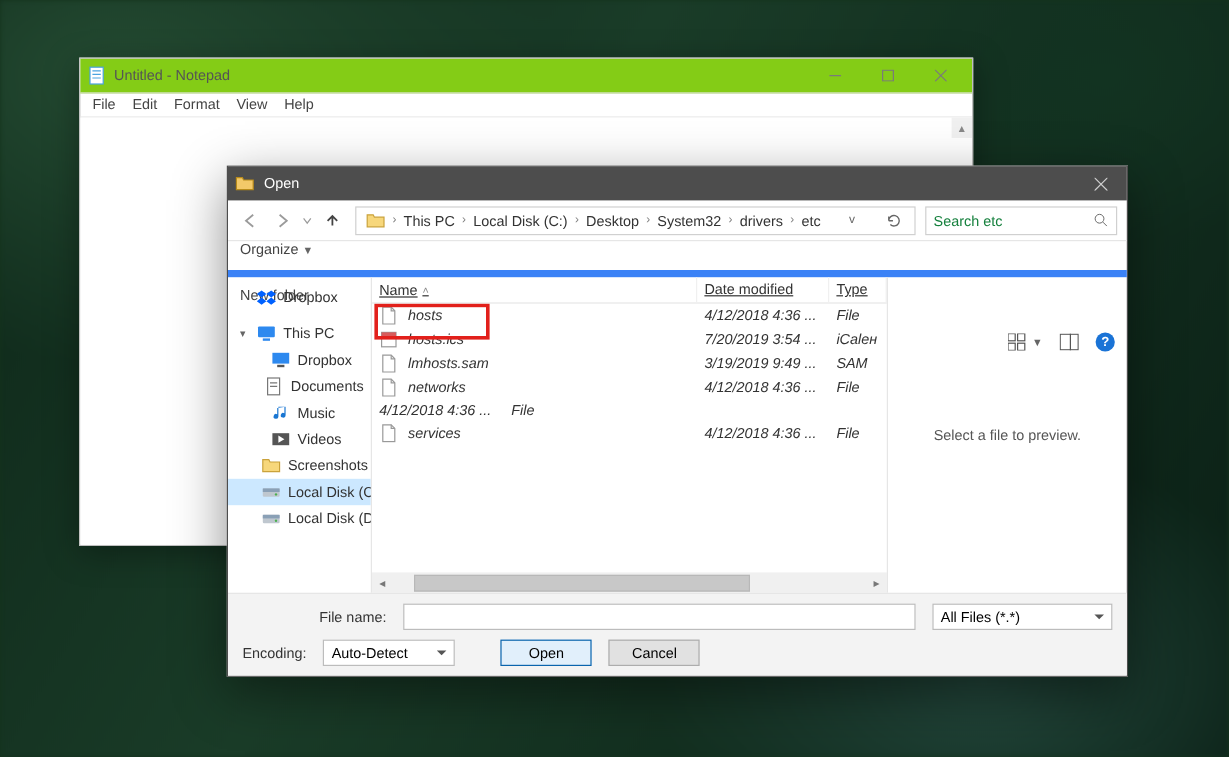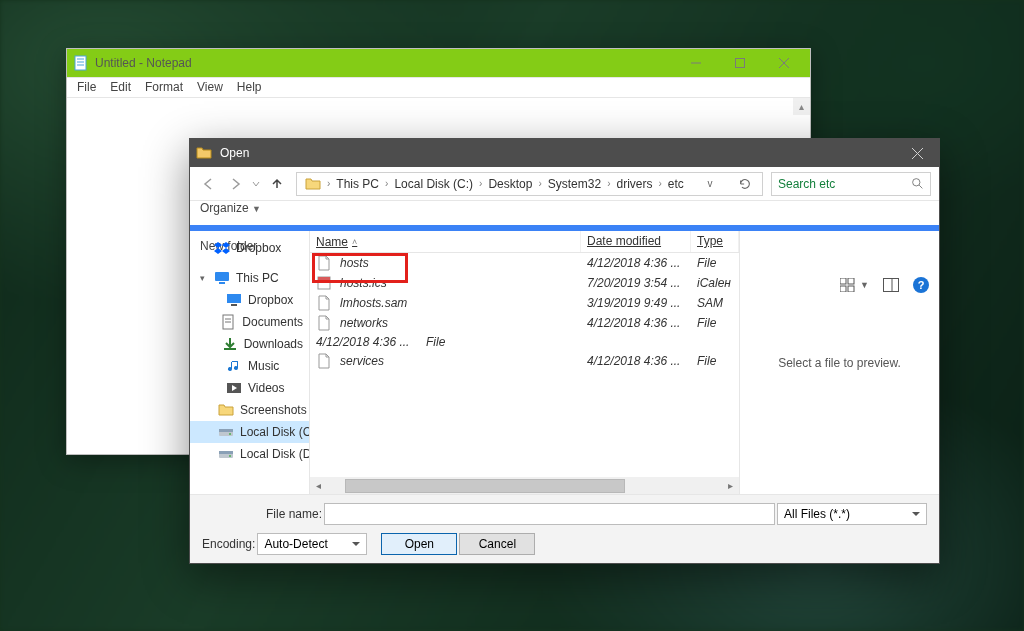--- a/index.html
+++ b/index.html
@@ -83,21 +83,21 @@
   .highlight-box {
     position: absolute; border: 3px solid #e2201b;
   }
   .hscroll { height: 17px; background: #f0f0f0; display: flex; align-items: center; }
   .hscroll .thumb { height: 14px; background: #c8c8c8; margin-left: 18px; width: 280px; border: 1px solid #b8b8b8;}
   .hscroll .arrow { width: 17px; height: 17px; display:flex;align-items:center;justify-content:center; color:#777; font-size:10px;}
 
   .preview { width: 200px; border-left: 1px solid #e6e6e6; display: flex; align-items: center; justify-content: center; font-size: 12px; color: #555; padding: 8px; text-align: center; }
 
   .od-foot { border-top: 1px solid #e6e6e6; padding: 8px 12px; display: flex; flex-direction: column; gap: 8px; background: #f3f3f3; }
-  .foot-row { display: flex; align-items: center; gap: 2px; }
+  .foot-row { display: flex; align-items: center; gap: 14px; }
   .foot-row label { font-size: 12px; color: #333; }
   .fname { flex: 1; height: 22px; border: 1px solid #bcbcbc; background: #fff; }
   .combo { height: 22px; border: 1px solid #bcbcbc; background: #fff; font-size: 12px; padding: 0 18px 0 6px; display: flex; align-items: center; position: relative; min-width: 130px; }
   .combo::after { content: ""; position: absolute; right: 6px; top: 50%; border: 4px solid transparent; border-top-color: #555; transform: translateY(-2px); }
   .btn { height: 22px; min-width: 76px; border: 1px solid #adadad; background: #e1e1e1; font-size: 12px; display: flex; align-items: center; justify-content: center; padding: 0 14px; }
   .btn.primary { border: 1px solid #0a64ad; background:#e1effb; }
 
   
   svg { display: block; }
 </style>
@@ -290,29 +290,20 @@
               <line x1="5" y1="5" x2="11" y2="5" stroke="#777"></line>
               <line x1="5" y1="8" x2="11" y2="8" stroke="#777"></line>
             </svg>
           </span>
           <span>Documents</span>
         </div>
         <div class="item child">
           <span class="exp"></span>
           <span class="ticon">
             <svg width="16" height="16" viewBox="0 0 16 16">
-              <path d="M8 2v8M4 7l4 4 4-4M2 13h12" fill="none" stroke="#2e7d32" stroke-width="2"></path>
-            </svg>
-          </span>
-          <span>Downloads</span>
-        </div>
-        <div class="item child">
-          <span class="exp"></span>
-          <span class="ticon">
-            <svg width="16" height="16" viewBox="0 0 16 16">
               <path d="M6 3v8a2 2 0 1 1-1-1.7V4l7-1v7a2 2 0 1 1-1-1.7V3z" fill="#1976d2"></path>
             </svg>
           </span>
           <span>Music</span>
         </div>
         <div class="item child">
           <span class="exp"></span>
           <span class="ticon">
             <svg width="16" height="16" viewBox="0 0 16 16">
               <rect x="1" y="3" width="14" height="10" fill="#555"></rect>

